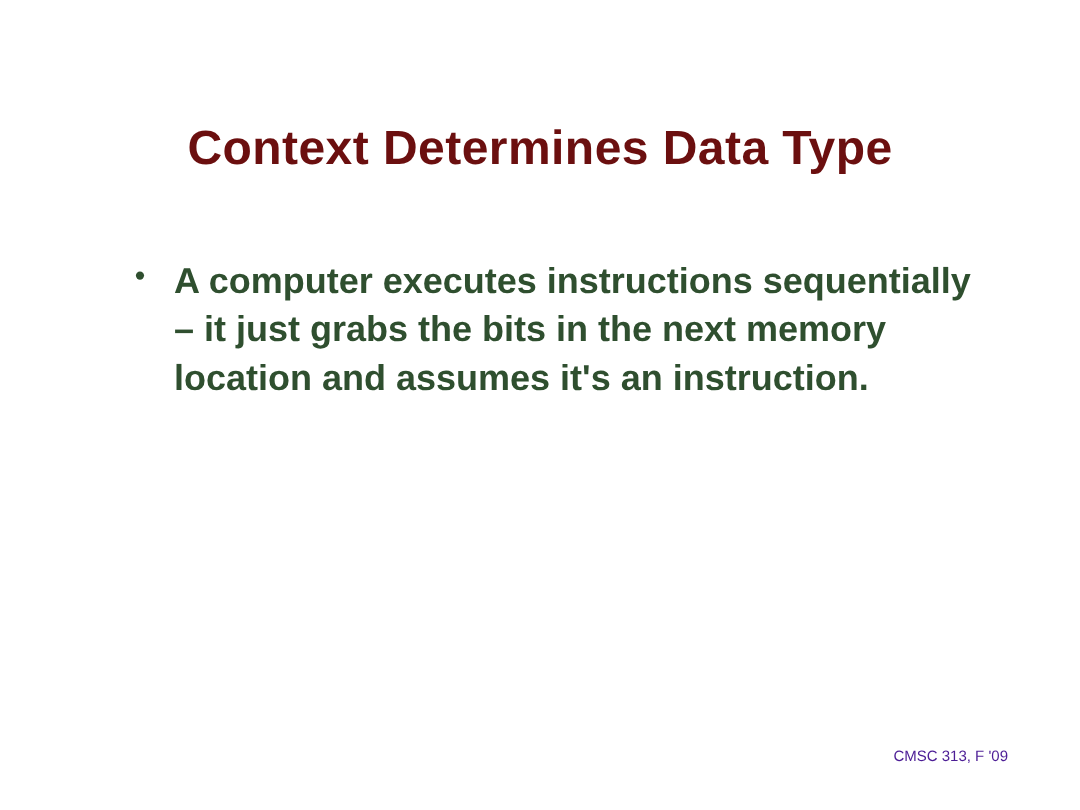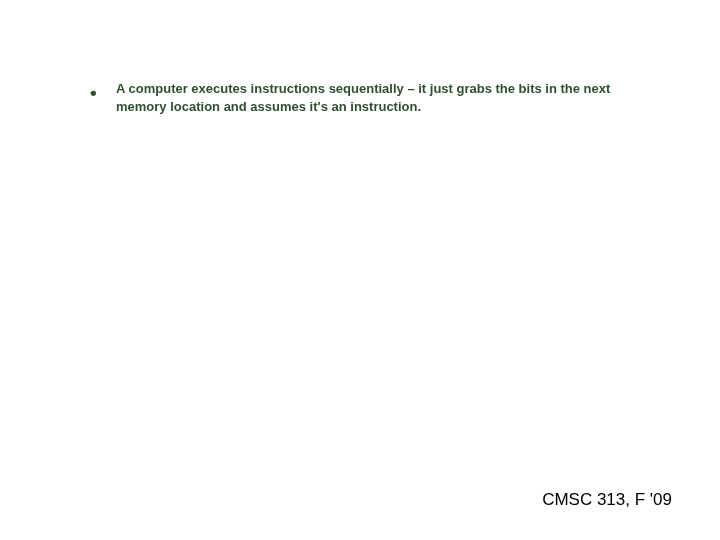--- a/index.html
+++ b/index.html
@@ -24,45 +24,46 @@
       margin-bottom: 55px;
       letter-spacing: 0.3px;
     }
     .bullets {
       list-style: none;
       padding-left: 20px;
     }
     .bullets li {
       position: relative;
       color: #2f4f2f;
-      font-size: 13px;
+      font-size: 24px;
       font-weight: bold;
       line-height: 1.35;
       padding-left: 26px;
       margin-bottom: 44px;
     }
     .bullets li::before {
       content: "•";
       position: absolute;
       left: 0;
       top: 0;
       color: #2f4f2f;
       font-size: 19px;
     }
     .footer {
       position: absolute;
       right: 48px;
       bottom: 30px;
-      font-size: 17px;
-      color: #000000;
+      font-size: 10px;
+      color: #4c1d95;
       font-family: Arial, sans-serif;
     }
   </style>
 </head>
 <body>
 
 <div class="slide">
+  <h1 class="title">Context Determines Data Type</h1>
   <ul class="bullets">
     <li>A computer executes instructions sequentially – it just grabs the bits in the next memory location and assumes it's an instruction.</li>
   </ul>
 </div>
 
 <div class="footer">CMSC 313, F '09</div>
 
 </body></html>

